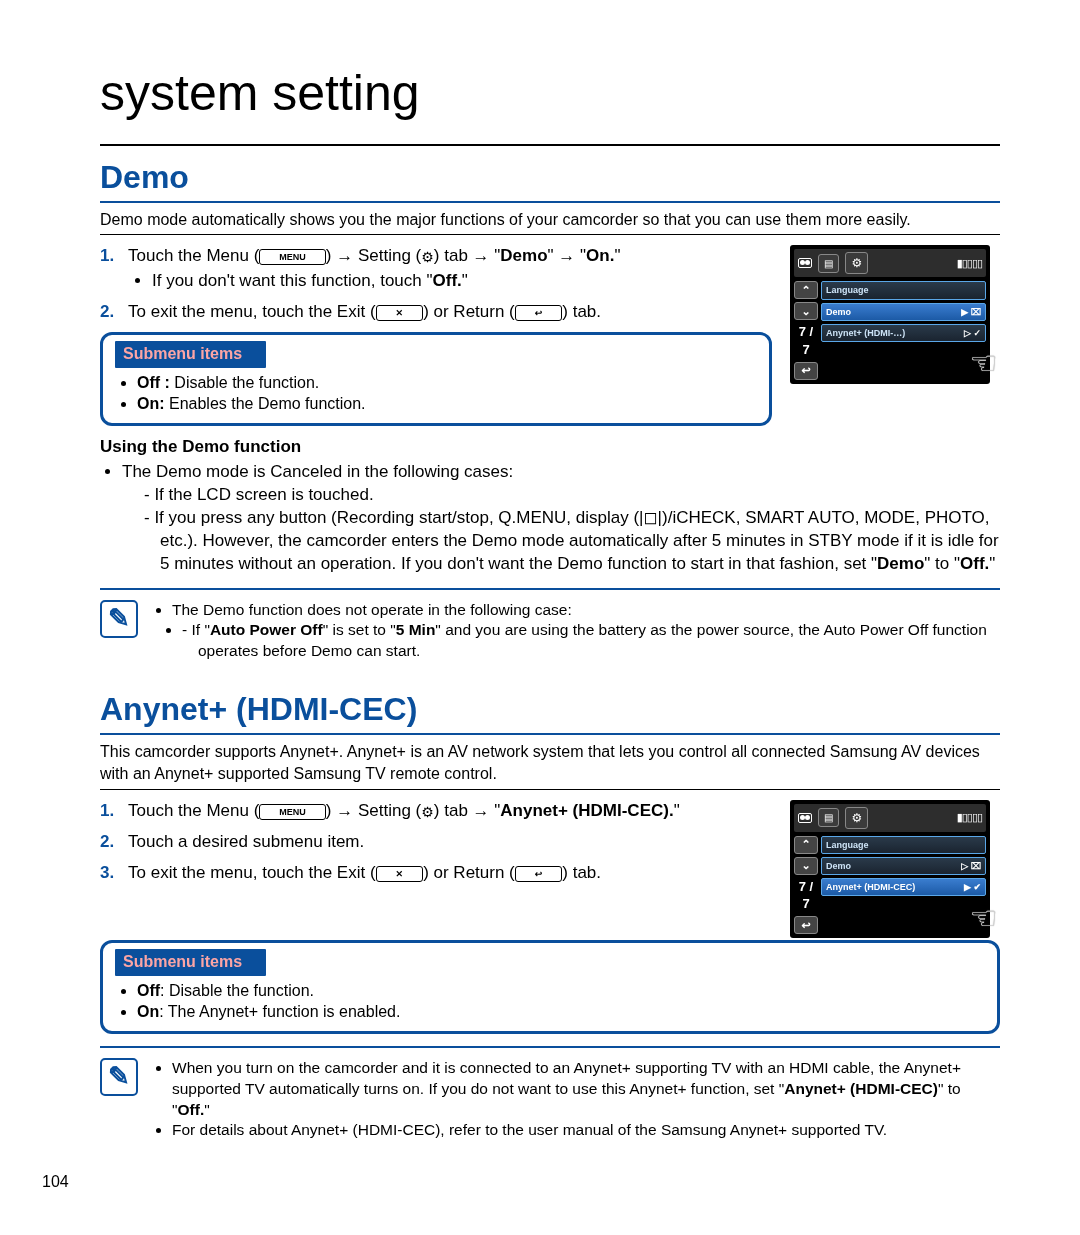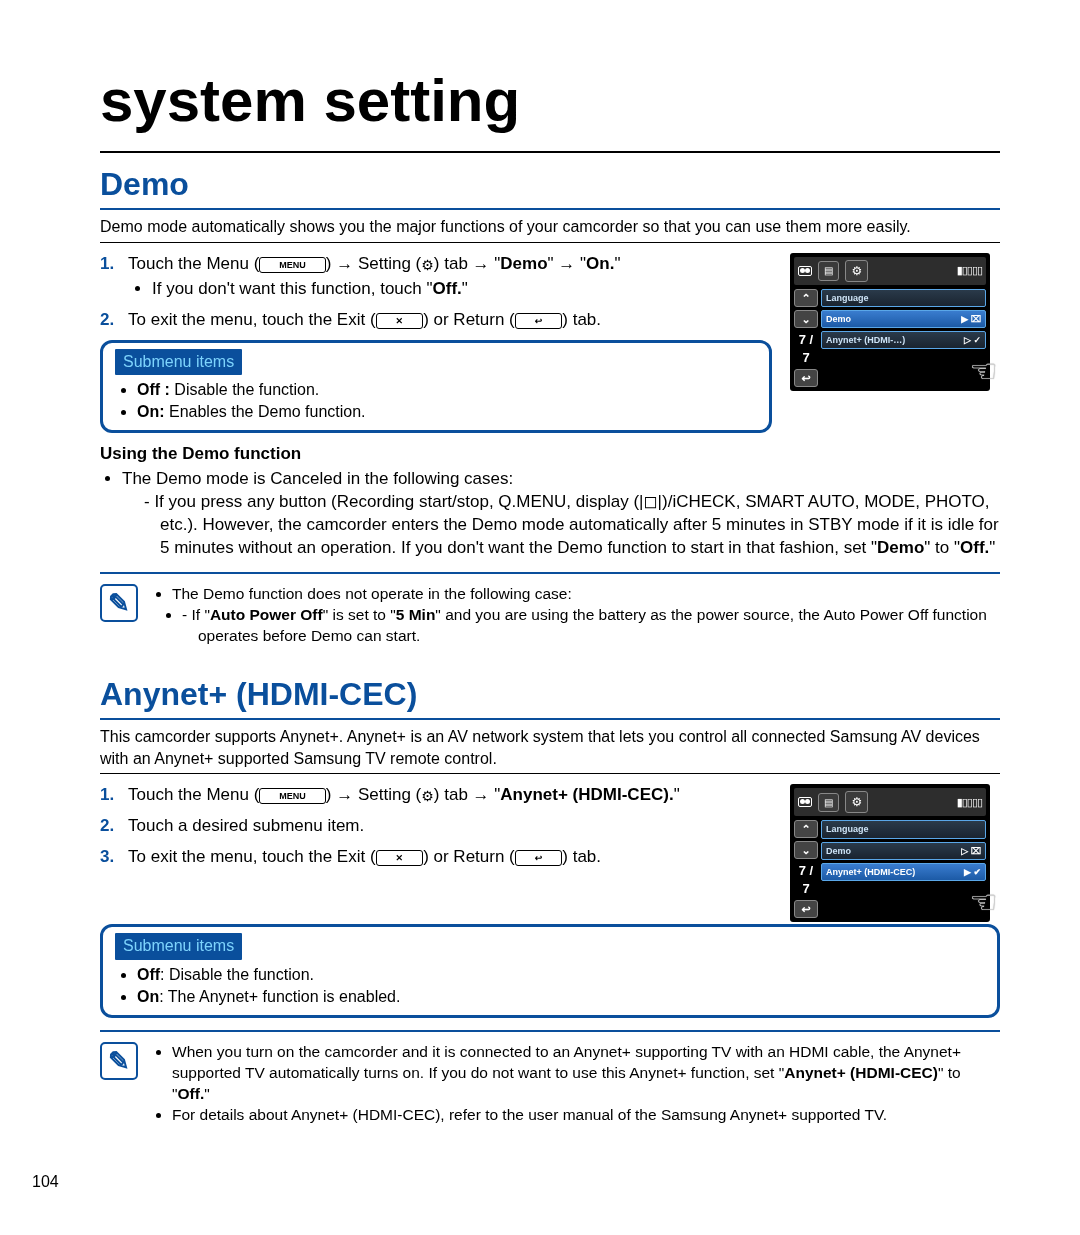--- a/index.html
+++ b/index.html
@@ -6,25 +6,25 @@
   body {
     font-family: Arial, Helvetica, sans-serif;
     background: #fff;
     width: 1080px;
     padding: 60px 80px 40px 100px;
     color: #000;
     font-size: 17px;
     line-height: 1.35;
   }
   .page-title {
-    font-size: 60px;
-    font-weight: 700;
+    font-size: 50px;
+    font-weight: 400;
     letter-spacing: 0px;
     border-bottom: 2px solid #000;
-    padding-bottom: 10px;
+    padding-bottom: 16px;
     margin-bottom: 10px;
     font-family: "Helvetica Neue", Arial, sans-serif;
   }
   .section-title {
     font-size: 32px;
     color: #0a4f9c;
     font-weight: bold;
     border-bottom: 2px solid #0a4f9c;
     padding-bottom: 2px;
     margin-top: 10px;
@@ -58,23 +58,23 @@
   .inline-gear { font-size: 14px; vertical-align: -1px; }
   .submenu-box {
     border: 3px solid #0a4f9c;
     border-radius: 12px;
     padding: 6px 12px 8px 12px;
     margin-top: 8px;
   }
   .submenu-label {
     display: inline-block;
     background: #0a4f9c;
-    color: #7dd3fc;
-    font-weight: normal;
-    padding: 2px 8px 3px 8px;
+    color: #fca5a5;
+    font-weight: bold;
+    padding: 2px 24px 3px 8px;
     font-size: 16px;
     border-radius: 1px;
     margin-bottom: 4px;
   }
   .submenu-box ul { list-style: disc; padding-left: 22px; font-size: 16px; }
   .submenu-box b { font-weight: bold; }
   .subhead { font-weight: bold; margin-top: 10px; margin-bottom: 2px; font-size: 17px; }
   ul.body-list { list-style: disc; padding-left: 22px; }
   ul.body-list > li { margin-bottom: 2px; }
   .dash-list { list-style: none; padding-left: 22px; }
@@ -83,21 +83,21 @@
   .hr-blue { border: none; border-top: 2px solid #0a4f9c; margin-top: 12px; }
   .note-row { display: flex; gap: 12px; align-items: flex-start; margin-top: 10px; font-size: 15.5px; }
   .note-icon {
     width: 38px; height: 38px; flex: none;
     border: 2px solid #0a4f9c; border-radius: 5px;
     display: flex; align-items: center; justify-content: center;
     color: #0a4f9c; font-size: 26px; font-weight: bold;
   }
   .note-row ul { list-style: disc; padding-left: 22px; }
   .note-row .dash-list { padding-left: 32px; }
-  .page-num { position: absolute; left: 32px; bottom: 42px; font-size: 16px; text-align: right; }
+  .page-num { position: absolute; left: 42px; bottom: 42px; font-size: 16px; text-align: right; }
 
   
   .lcd {
     width: 200px; background: #000; border-radius: 3px; padding: 4px;
     font-size: 10px; color: #fff; position: relative;
   }
   .lcd-top { background:#2d2d2d; display:flex; align-items:center; gap:6px; padding:3px 4px; border-radius:2px; }
   .lcd-top .tab { border:1px solid #888; border-radius:3px; padding:2px 5px; font-size:10px; background:#3b3b3b; }
   .lcd-top .gear { font-size:12px; }
   .lcd-top .batt { margin-left:auto; font-size:11px; letter-spacing:-1px; }
@@ -185,20 +185,21 @@
       <div class="hand">☜</div>
     </div>
   </div>
 </div>
 
 <div class="subhead">Using the Demo function</div>
 <ul class="body-list">
   <li>
     <span>The Demo mode is Canceled in the following cases:</span>
     <ul class="dash-list">
+      <li>If the LCD screen is touched.</li>
       <li>
         <span>If you press any button (Recording start/stop, Q.MENU, display (|◻|)/iCHECK, SMART AUTO, MODE, PHOTO, etc.). However, the camcorder enters the Demo mode automatically after 5 minutes in STBY mode if it is idle for 5 minutes without an operation. If you don't want the Demo function to start in that fashion, set "</span><b>Demo</b><span>" to "</span><b>Off.</b><span>"</span>
       </li>
     </ul>
   </li>
 </ul>
 <hr class="hr-blue">
 
 <div class="note-row">
   <div class="note-icon">✎</div>

